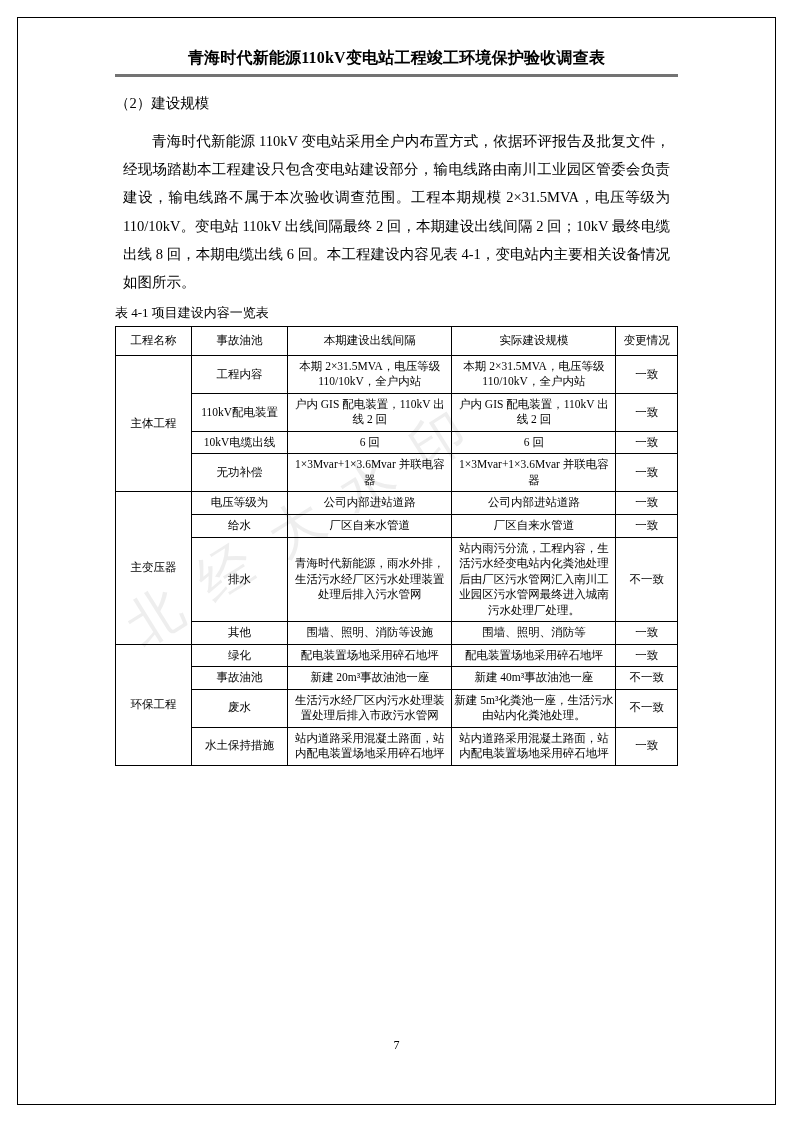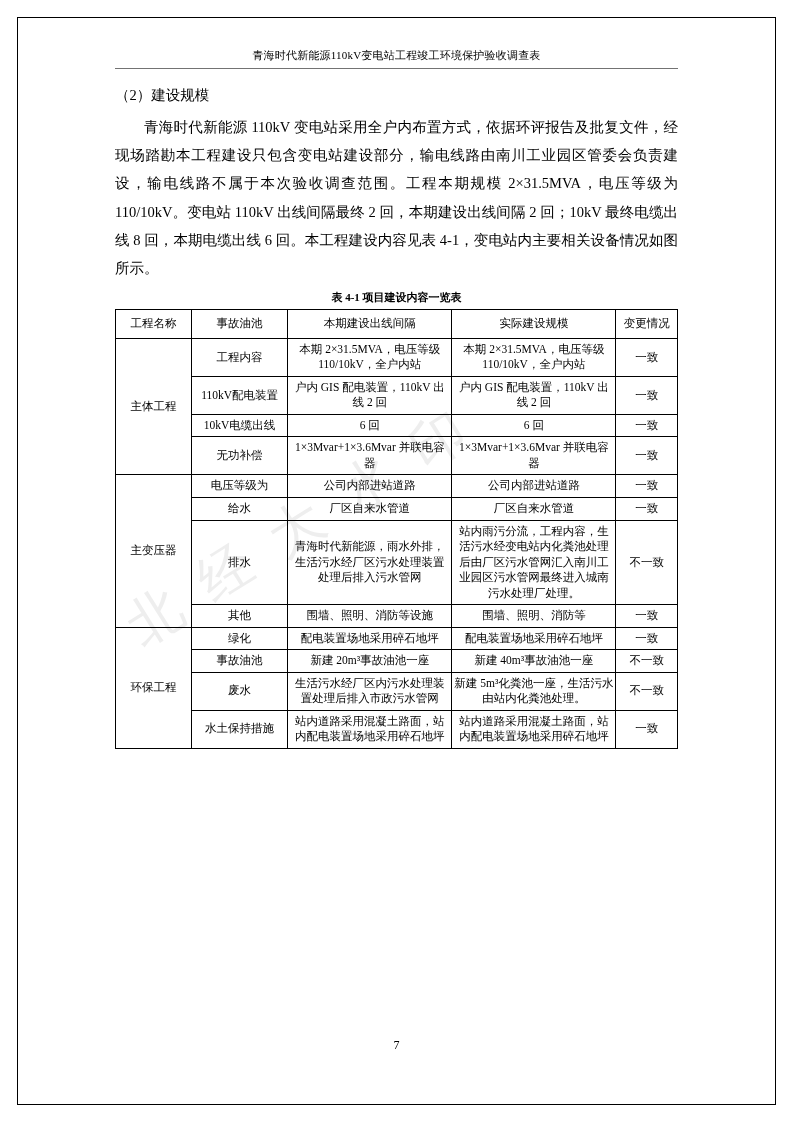--- a/index.html
+++ b/index.html
@@ -30,46 +30,45 @@
     box-sizing: border-box;
   }
   .content {
     position: absolute;
     left: 115px;
     top: 48px;
     width: 563px;
   }
   .doc-header {
     text-align: center;
-    font-size: 11px;
-    font-weight: normal;
+    font-size: 16px;
+    font-weight: bold;
     letter-spacing: 0.2px;
     padding-bottom: 5px;
-    border-bottom: 1px solid #737373;
+    border-bottom: 3px solid #737373;
     font-family: "Liberation Serif", "DejaVu Serif", serif;
   }
   .section-title {
     font-size: 14.5px;
     margin-top: 16px;
-    margin-bottom: 6px;
+    margin-bottom: 12px;
     line-height: 1.5;
   }
   .para {
     font-size: 14.5px;
     line-height: 1.95;
     text-align: justify;
     text-justify: inter-ideograph;
     text-indent: 2em;
-    margin: 0;
+    margin: 8px;
   }
   .table-caption {
-    text-align: center;
-    font-size: 11px;
+    font-size: 13px;
     margin: 8px 0 4px 0;
-    font-weight: bold;
+    font-weight: normal;
   }
   table.build-table {
     border-collapse: collapse;
     width: 100%;
     table-layout: fixed;
     font-size: 11.5px;
     line-height: 1.35;
     padding-left: 28px;
   }
   table.build-table td, table.build-table th {

